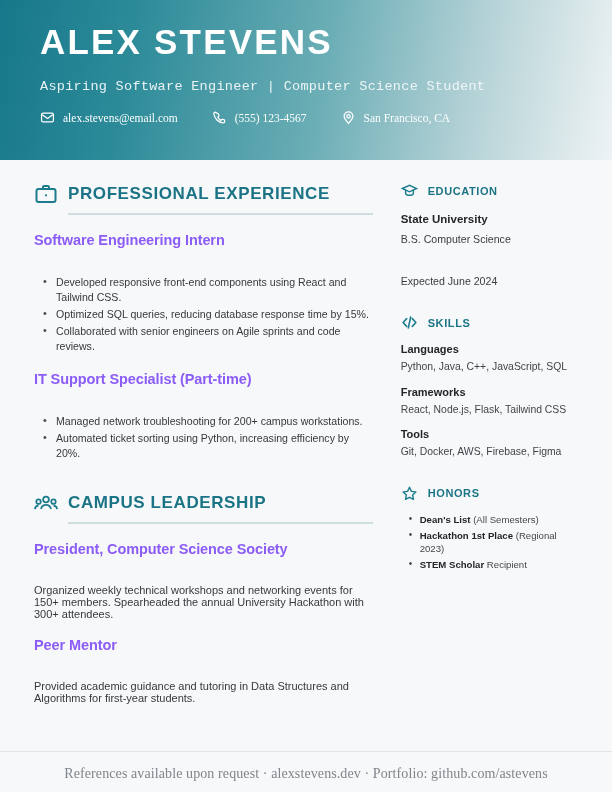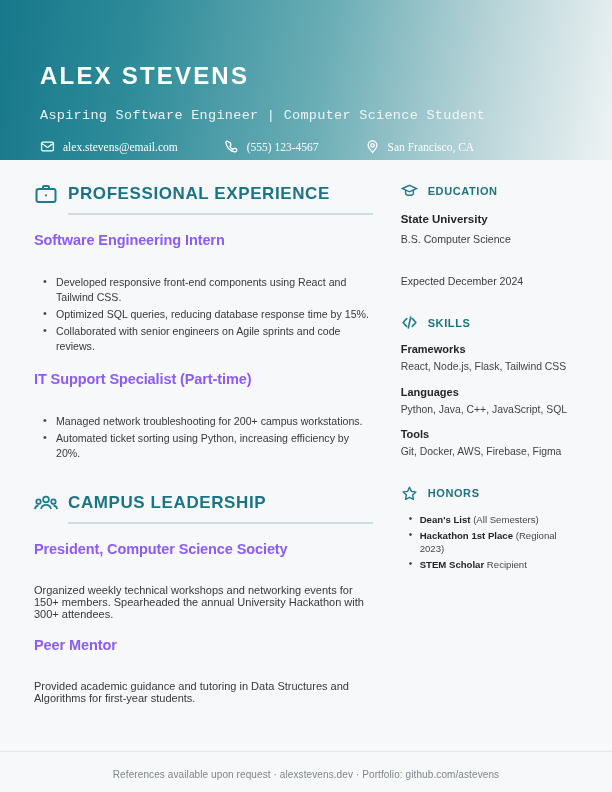--- a/index.html
+++ b/index.html
@@ -18,44 +18,43 @@
   
   .header {
     position: relative;
     height: 160px;
     background: linear-gradient(100deg, #17788b 0%, #2d8b99 22%, #6aadb5 52%, #b8d4d8 78%, #eef3f4 100%);
     padding: 0 40px;
     box-sizing: border-box;
     color: #ffffff;
   }
   .name {
-    font-size: 24px;
+    font-size: 35px;
     font-weight: bold;
     letter-spacing: 2.2px;
     line-height: 1;
-    padding-top: 64px;
+    padding-top: 24px;
     margin: 0;
     color: #ffffff;
   }
   .tagline {
     font-family: Liberation Mono, monospace;
     font-size: 13.5px;
     letter-spacing: 0.3px;
     margin-top: 20px;
     color: #f3f8f9;
     opacity: .95;
   }
   .contact-row {
     display: flex;
     align-items: flex-start;
     margin-top: 16px;
     font-family: "Liberation Serif", serif;
     font-size: 11.5px;
     color: #fdfefe;
-    gap: 12px;
   }
   .contact-item {
     display: flex;
     align-items: center;
     margin-right: 34px;
     white-space: nowrap;
   }
   .contact-item .ci-icon {
     width: 15px;
     height: 15px;
@@ -211,22 +210,22 @@
     left: 0;
     bottom: 0;
     width: 612px;
     text-align: center;
     border-top: 1px solid #e2e5e7;
     padding-top: 12px;
     padding-bottom: 10px;
     box-sizing: border-box;
   }
   .footer-text {
-    font-family: Liberation Sans, sans-serif;
-    font-size: 10px;
+    font-family: Liberation Serif, serif;
+    font-size: 14px;
     color: #7e858b;
     letter-spacing: 0.1px;
     text-align: right;
   }
 </style>
 </head>
 <body>
 
 <div class="header">
   <div class="name">ALEX STEVENS</div>
@@ -342,43 +341,43 @@
             <path d="M6.5 11.4v4.4c0 1.7 2.5 3 5.5 3s5.5-1.3 5.5-3v-4.4"></path>
           </svg>
         </span>
         <span class="sec-title">EDUCATION</span>
       </div>
 
       <div class="side-block">
         <div class="side-strong">State University</div>
         <div class="side-text">B.S. Computer Science</div>
         <div class="side-faint">GPA: 3.85 / 4.0</div>
-        <div class="side-text">Expected December 2024</div>
+        <div class="side-text">Expected June 2024</div>
       </div>
     </div>
 
     <div class="section side-sec sec-gap-md">
       <div class="sec-head">
         <span class="sec-icon">
           <svg viewBox="0 0 24 24" width="17" height="17" fill="none" stroke="#1d7d8e" stroke-width="2.3" stroke-linecap="round" stroke-linejoin="round">
             <path d="M8 6.5 3 12l5 5.5"></path>
             <path d="M16 6.5 21 12l-5 5.5"></path>
             <path d="M13.6 4.4 10.4 19.6"></path>
           </svg>
         </span>
         <span class="sec-title">SKILLS</span>
       </div>
 
       <div class="skill-group">
+        <div class="sg-label">Languages</div>
+        <div class="sg-items">Python, Java, C++, JavaScript, SQL</div>
+      </div>
+      <div class="skill-group">
         <div class="sg-label">Frameworks</div>
         <div class="sg-items">React, Node.js, Flask, Tailwind CSS</div>
-      </div>
-      <div class="skill-group">
-        <div class="sg-label">Languages</div>
-        <div class="sg-items">Python, Java, C++, JavaScript, SQL</div>
       </div>
       <div class="skill-group">
         <div class="sg-label">Tools</div>
         <div class="sg-items">Git, Docker, AWS, Firebase, Figma</div>
       </div>
     </div>
 
     <div class="section side-sec sec-gap-md">
       <div class="sec-head">
         <span class="sec-icon">

